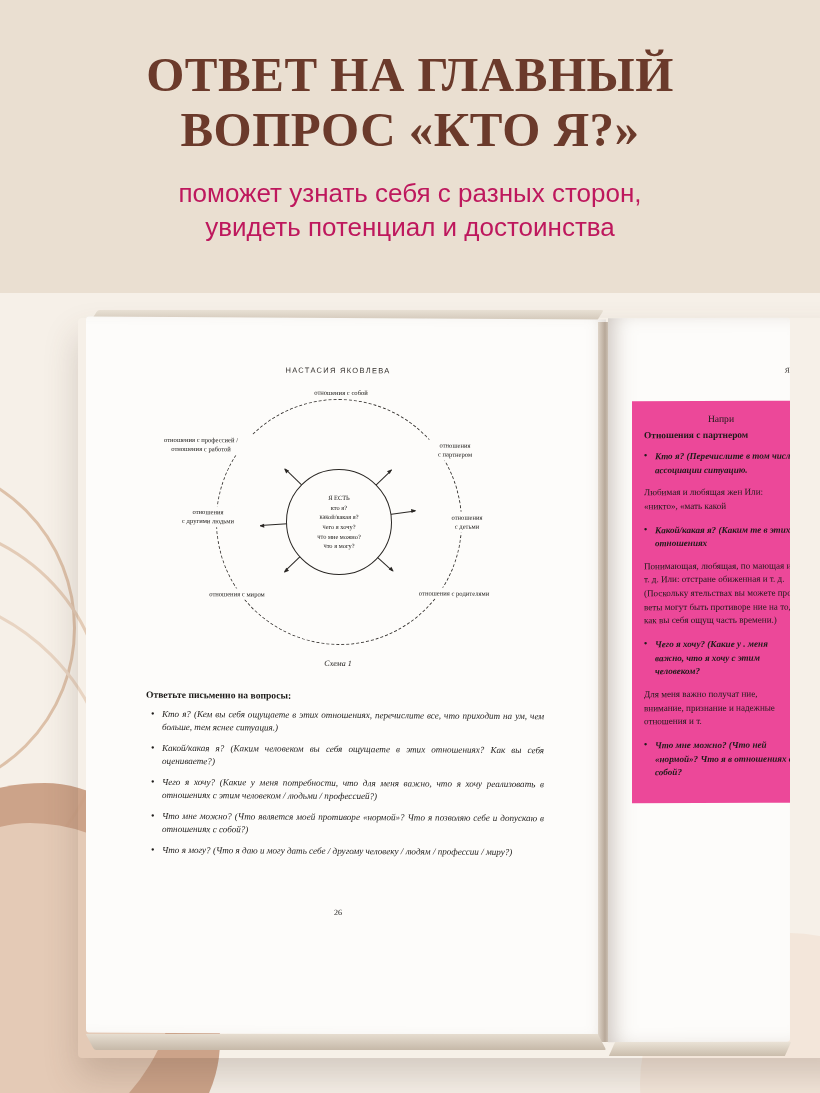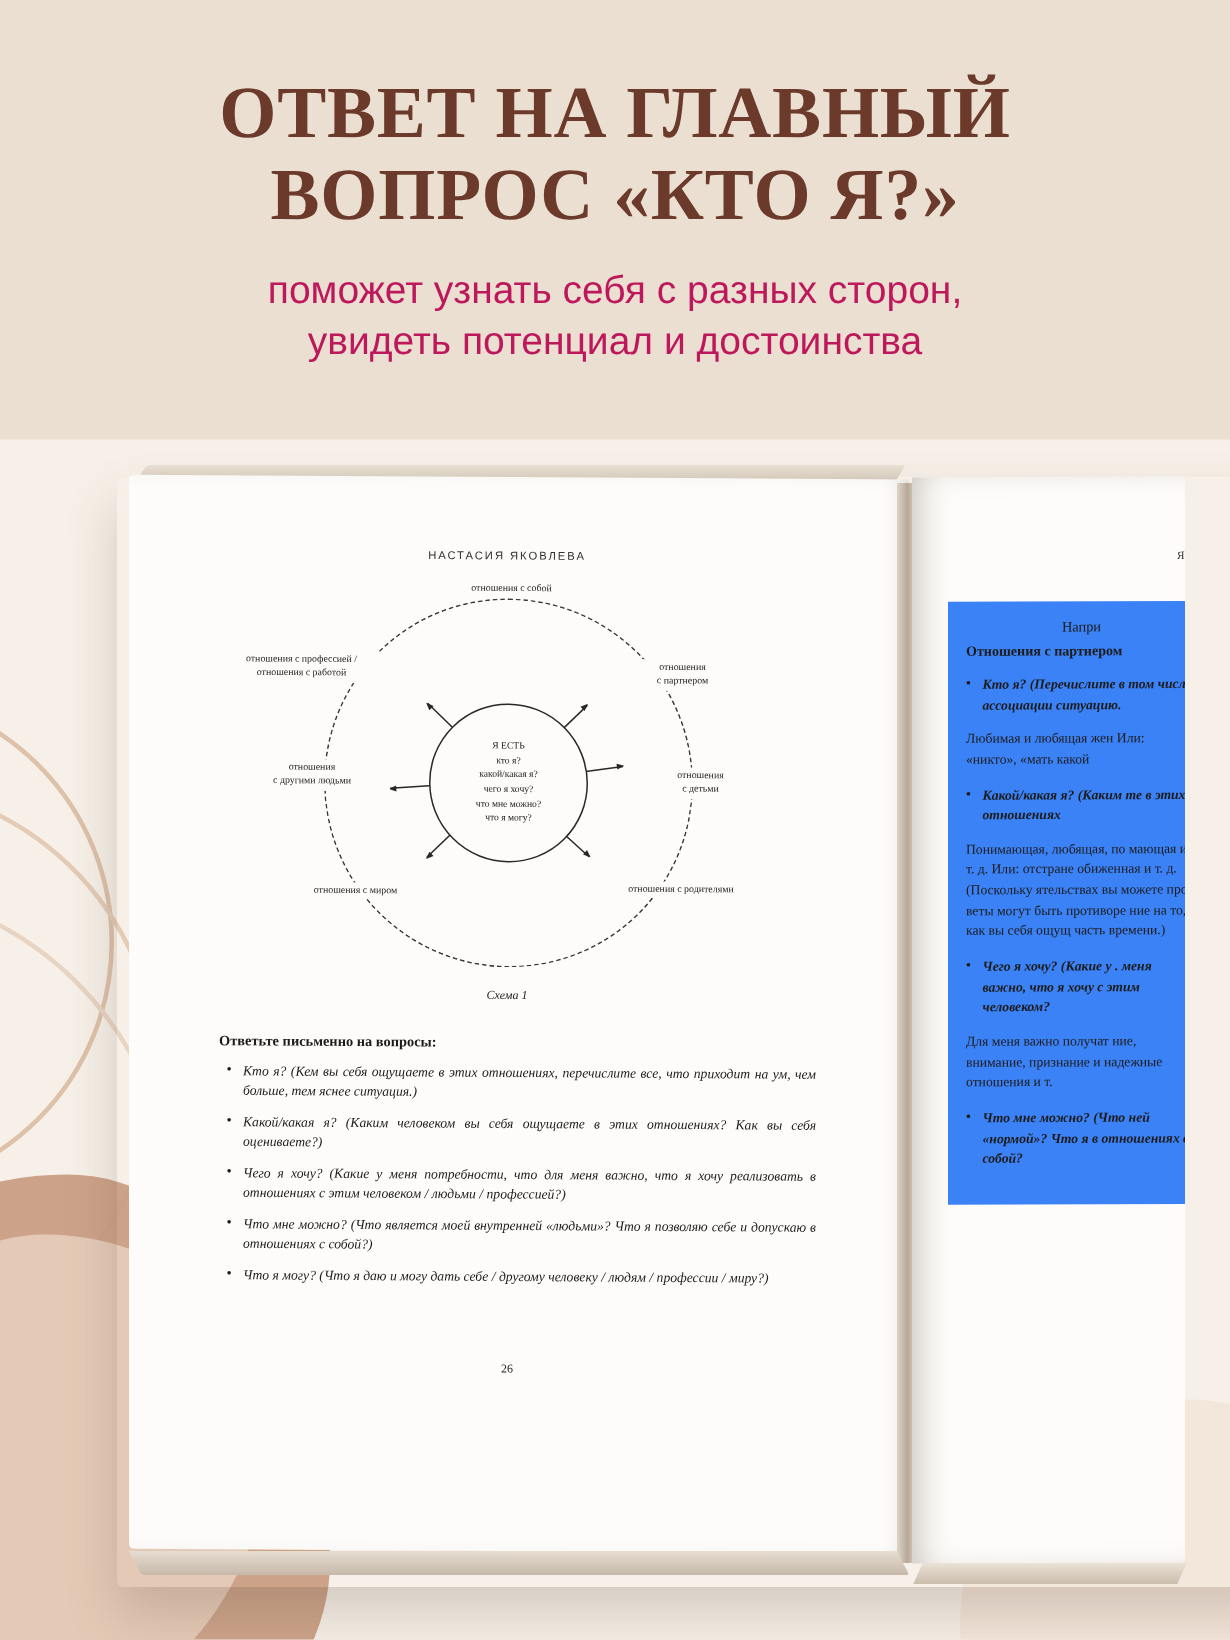--- a/index.html
+++ b/index.html
@@ -330,21 +330,21 @@
     font-size: 7.5px;
     letter-spacing: 1.2px;
     text-transform: uppercase;
     color: #35312e;
     margin-left: 2px;
     text-align: right;
   }
   .grey-box {
     margin-top: 26px;
     margin-left: 6px;
-    background: #3b82f6;
+    background: #ec4899;
     padding: 12px 10px 14px 12px;
     width: 176px;
     box-sizing: border-box;
   }
   .gb-title {
     text-align: center;
     font-size: 9.6px;
     margin-bottom: 6px;
   }
   .gb-sub {
@@ -438,21 +438,21 @@
 отношения с работой</div>
         </div>
 
         <div class="caption">Схема 1</div>
 
         <div class="q-title">Ответьте письменно на вопросы:</div>
         <ul class="qlist">
           <li><i>Кто я? (Кем вы себя ощущаете в этих отношениях, перечислите все, что приходит на ум, чем больше, тем яснее ситуация.)</i></li>
           <li><i>Какой/какая я? (Каким человеком вы себя ощущаете в этих отношениях? Как вы себя оцениваете?)</i></li>
           <li><i>Чего я хочу? (Какие у меня потребности, что для меня важно, что я хочу реализовать в отношениях с этим человеком / людьми / профессией?)</i></li>
-          <li><i>Что мне можно? (Что является моей внутренней «людьми»? Что я позволяю себе и допускаю в отношениях с собой?)</i></li>
+          <li><i>Что мне можно? (Что является моей противоре «нормой»? Что я позволяю себе и допускаю в отношениях с собой?)</i></li>
           <li><i>Что я могу? (Что я даю и могу дать себе / другому человеку / людям / профессии / миру?)</i></li>
         </ul>
 
         <div class="folio">26</div>
       </div>
     </div>
 
     <div class="spine"></div>
 
     <div class="page-right">

